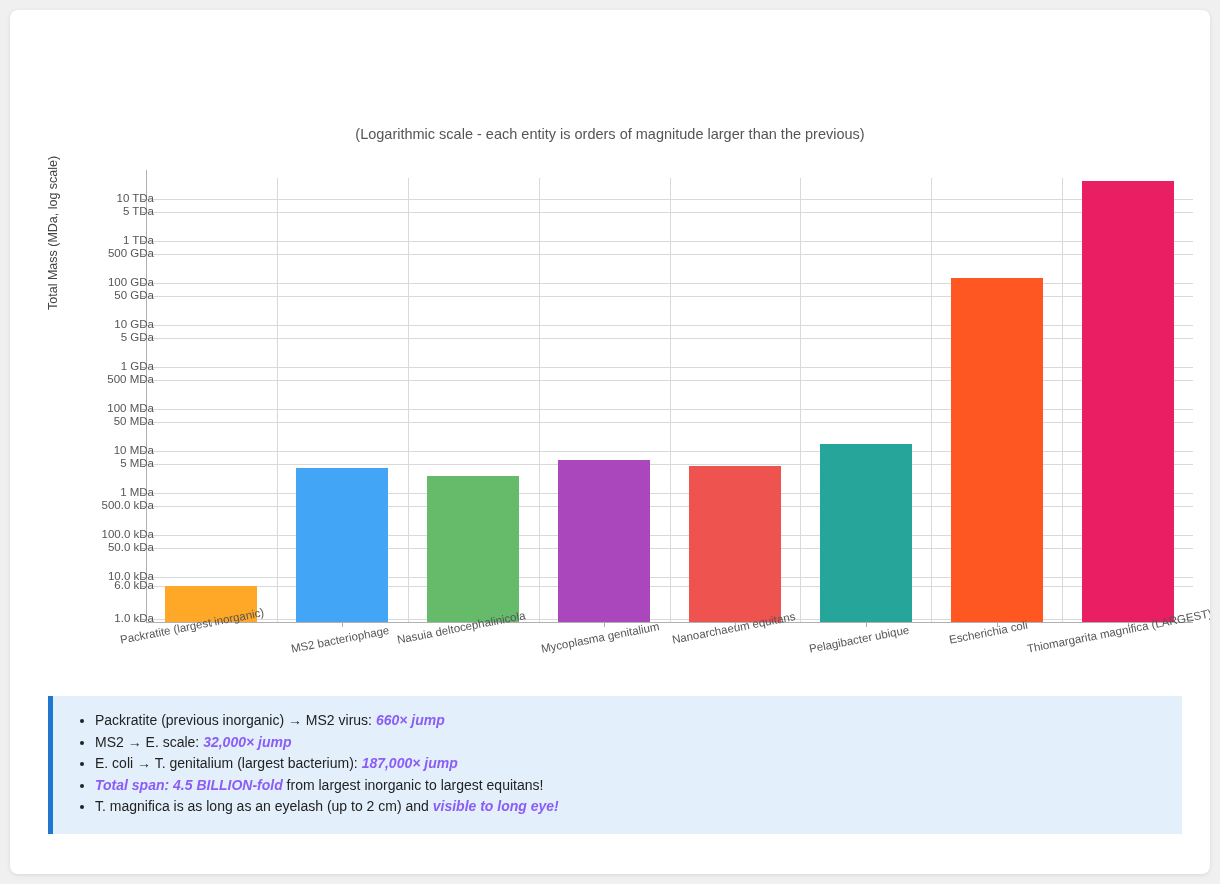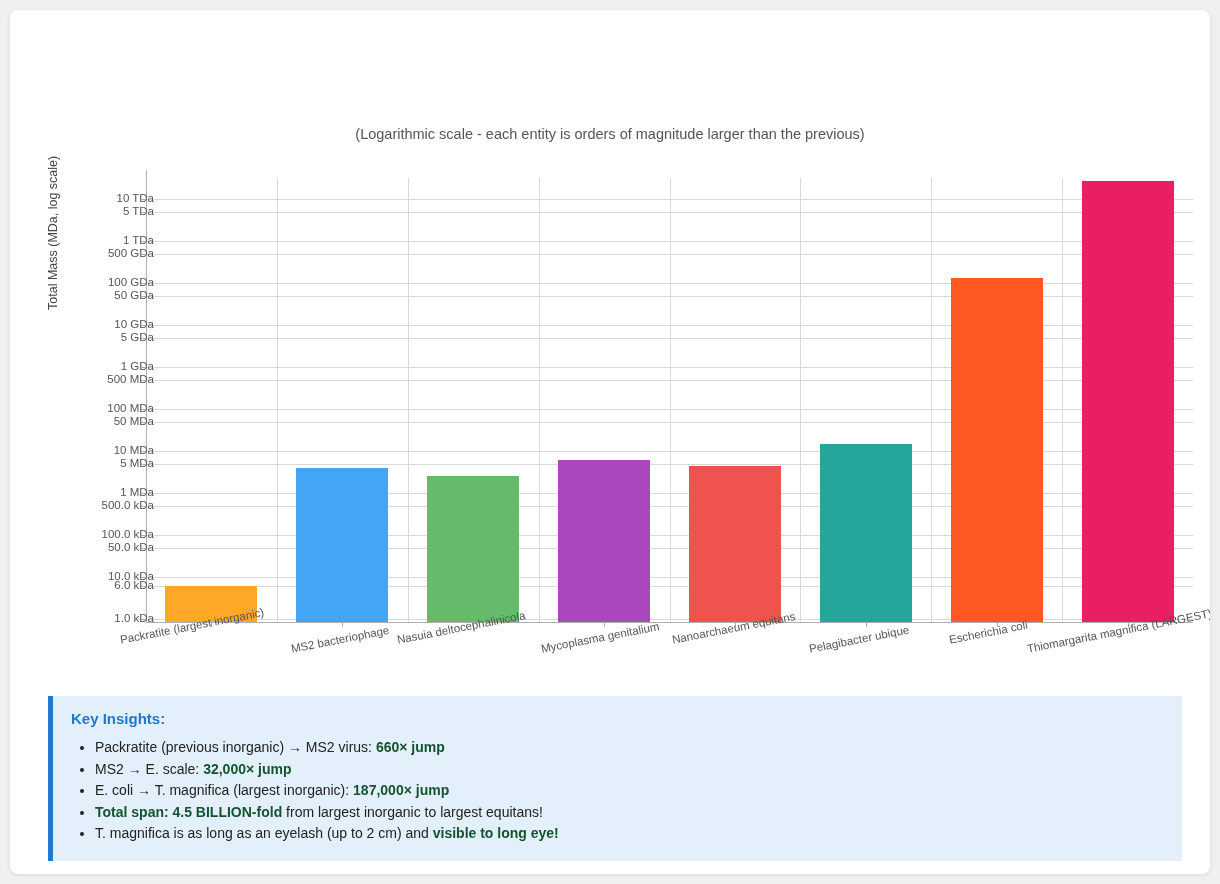--- a/index.html
+++ b/index.html
@@ -156,21 +156,21 @@
     margin: 0;
     padding-left: 24px;
     list-style: disc;
   }
   .insights li {
     font-size: 14px;
     color: #222222;
     line-height: 20.5px;
     margin-bottom: 1px;
   }
-  .hl { color: #14532d; font-weight: bold; }
+  .hl { color: #8b5cf6; font-weight: bold; font-style: italic; }
 </style>
 </head>
 <body>
 
 <div class="page">
   <div class="card">
 
     <div class="chart-subtitle">(Logarithmic scale - each entity is orders of magnitude larger than the previous)</div>
 
     <div class="plot-wrap">
@@ -275,24 +275,23 @@
           <div class="xtick-mark" style="left: 855.812px;"></div>
           <div class="xtick-label" style="left: 797.52px; top: 633px;">Pelagibacter ubique</div>
           <div class="xtick-mark" style="left: 986.688px;"></div>
           <div class="xtick-label" style="left: 937.6px; top: 624px;">Escherichia coli</div>
           <div class="xtick-mark" style="left: 1117.56px;"></div>
           <div class="xtick-label" style="left: 1016.32px; top: 633px;">Thiomargarita magnifica (LARGEST)</div>
         </div>
     </div>
 
     <div class="insights">
-      <div class="insights-title">Key Insights:</div>
       <ul id="insights-list">
           <li><span>Packratite (previous inorganic) → MS2 virus: </span><span class="hl">660× jump</span></li>
           <li><span>MS2 → E. scale: </span><span class="hl">32,000× jump</span></li>
-          <li><span>E. coli → T. magnifica (largest inorganic): </span><span class="hl">187,000× jump</span></li>
+          <li><span>E. coli → T. genitalium (largest bacterium): </span><span class="hl">187,000× jump</span></li>
           <li><span class="hl">Total span: 4.5 BILLION-fold</span><span> from largest inorganic to largest equitans!</span></li>
           <li><span>T. magnifica is as long as an eyelash (up to 2 cm) and </span><span class="hl">visible to long eye!</span></li>
         </ul>
     </div>
 
   </div>
 </div>
 
 </body></html>

